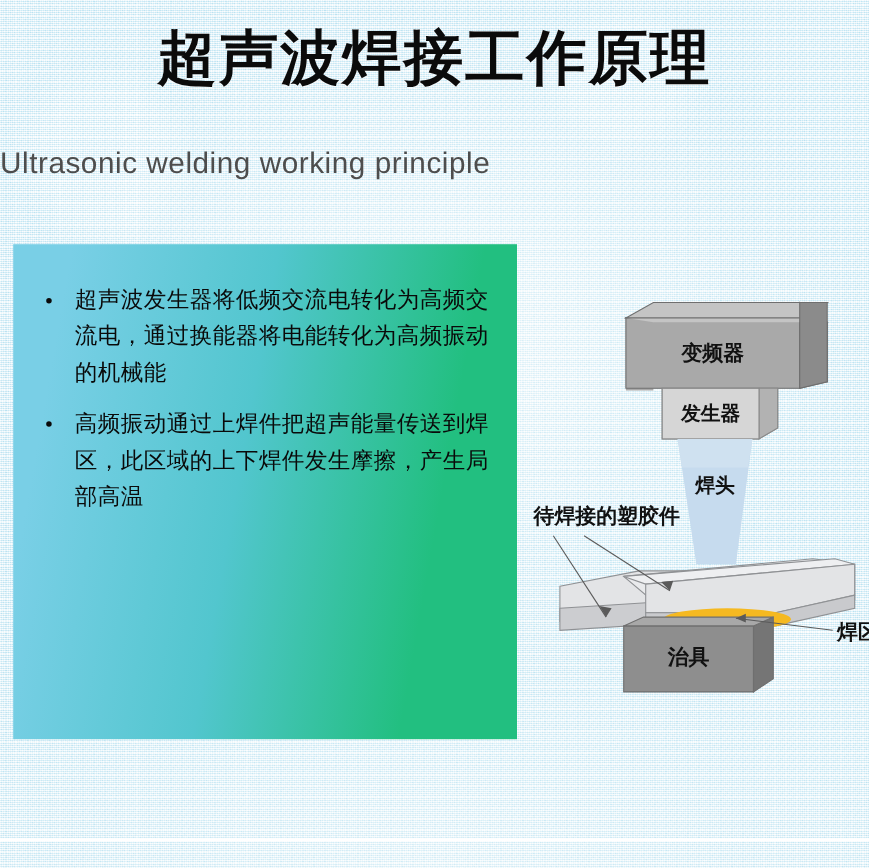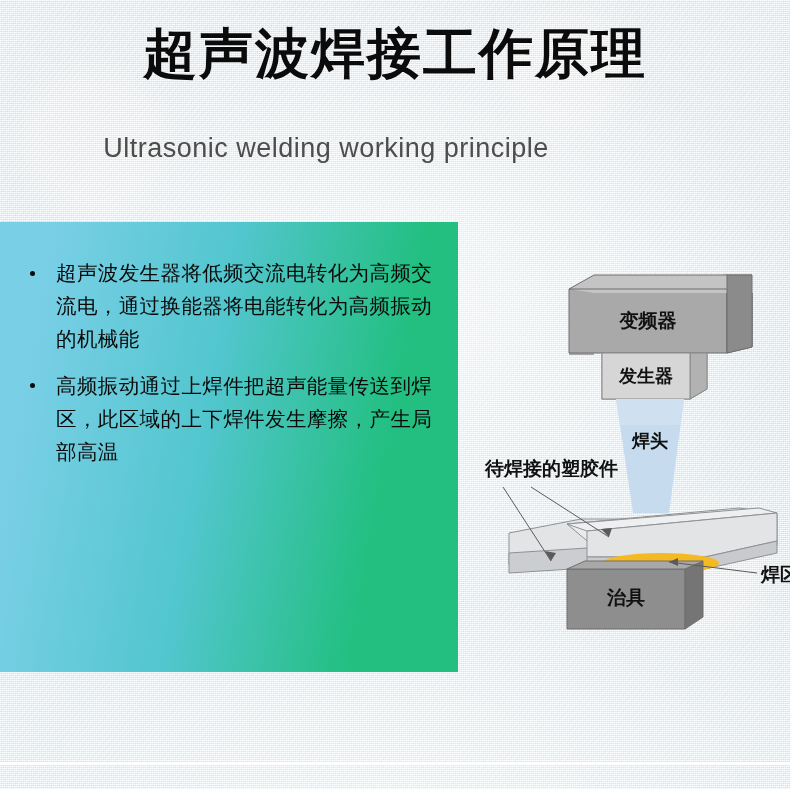--- a/index.html
+++ b/index.html
@@ -31,33 +31,33 @@
     position:absolute;inset:0;pointer-events:none;
     background:
       radial-gradient(ellipse 70% 55% at 50% 40%, rgba(255,255,255,.55), rgba(255,255,255,0) 70%),
       radial-gradient(ellipse 120% 60% at 50% 100%, rgba(255,255,255,.35), rgba(255,255,255,0) 60%);
   }
 
   
   #header{position:absolute;left:0;top:0;width:790px;height:190px;}
   #title{
     position:absolute;left:0;top:22px;width:790px;text-align:center;
-    font-family:Liberation Sans, sans-serif;
+    font-family:Liberation Serif, serif;
     font-weight:700;font-size:54px;letter-spacing:2px;color:#0b0b0b;
     line-height:1.15;white-space:nowrap;
     text-shadow:0 1px 0 rgba(255,255,255,.5);
   }
   #subtitle{
-    position:absolute;left:0;top:133px;width:652px;text-align:center;
+    position:absolute;left:0;top:133px;width:652px;text-align:left;
     font-size:27px;color:#4d4d4d;letter-spacing:.5px;white-space:nowrap;
   }
 
   
   #panel{
-    position:absolute;left:0;top:222px;width:458px;height:450px;
+    position:absolute;left:12px;top:222px;width:458px;height:450px;
     background:linear-gradient(100deg,#79cfe6 0%,#6fcde3 12%,#52c6ce 45%,#2ec08f 78%,#22bf80 100%);
     box-sizing:border-box;padding:34px 20px 10px 16px;
   }
   ul.bullets{list-style:none;margin:0;padding:0;}
   ul.bullets li{
     position:relative;padding-left:40px;margin:0 0 13px 0;
     font-size:20.5px;line-height:1.62;color:#0a0a0a;
     letter-spacing:.4px;font-weight:500;
   }
   ul.bullets li .dot{

